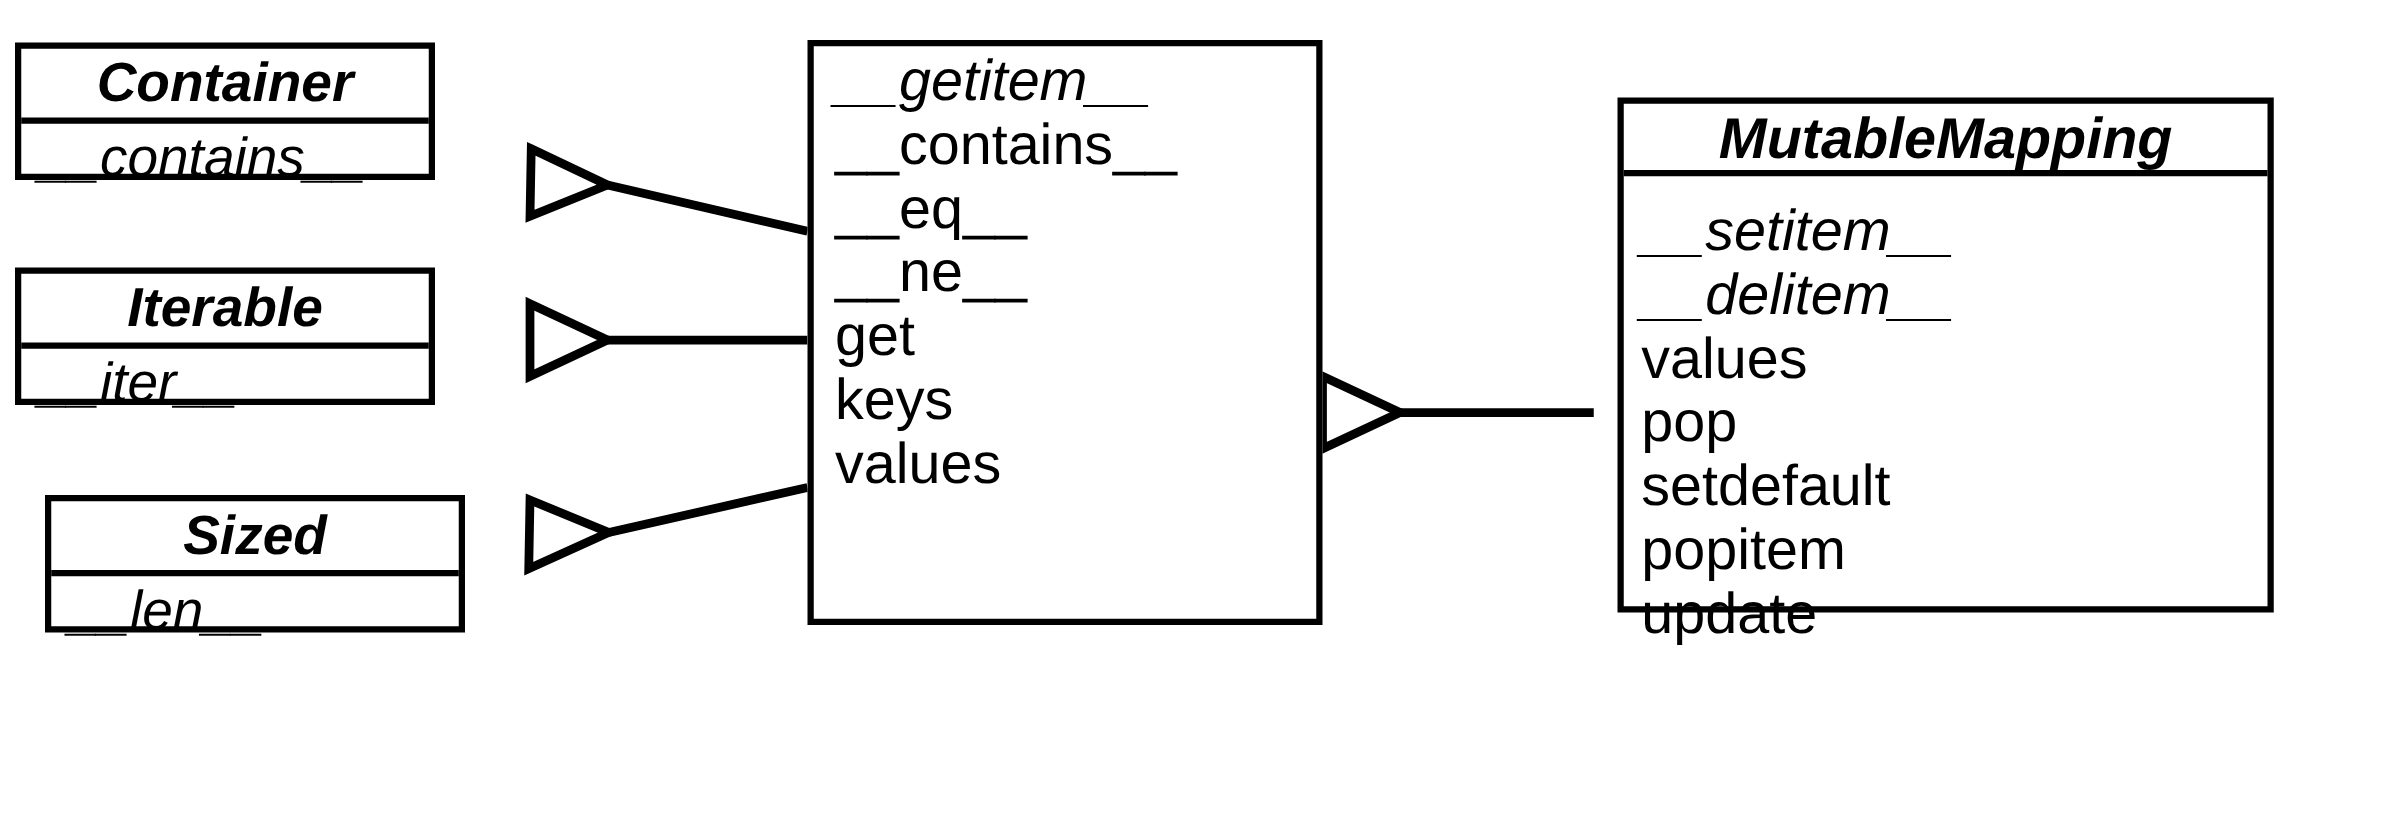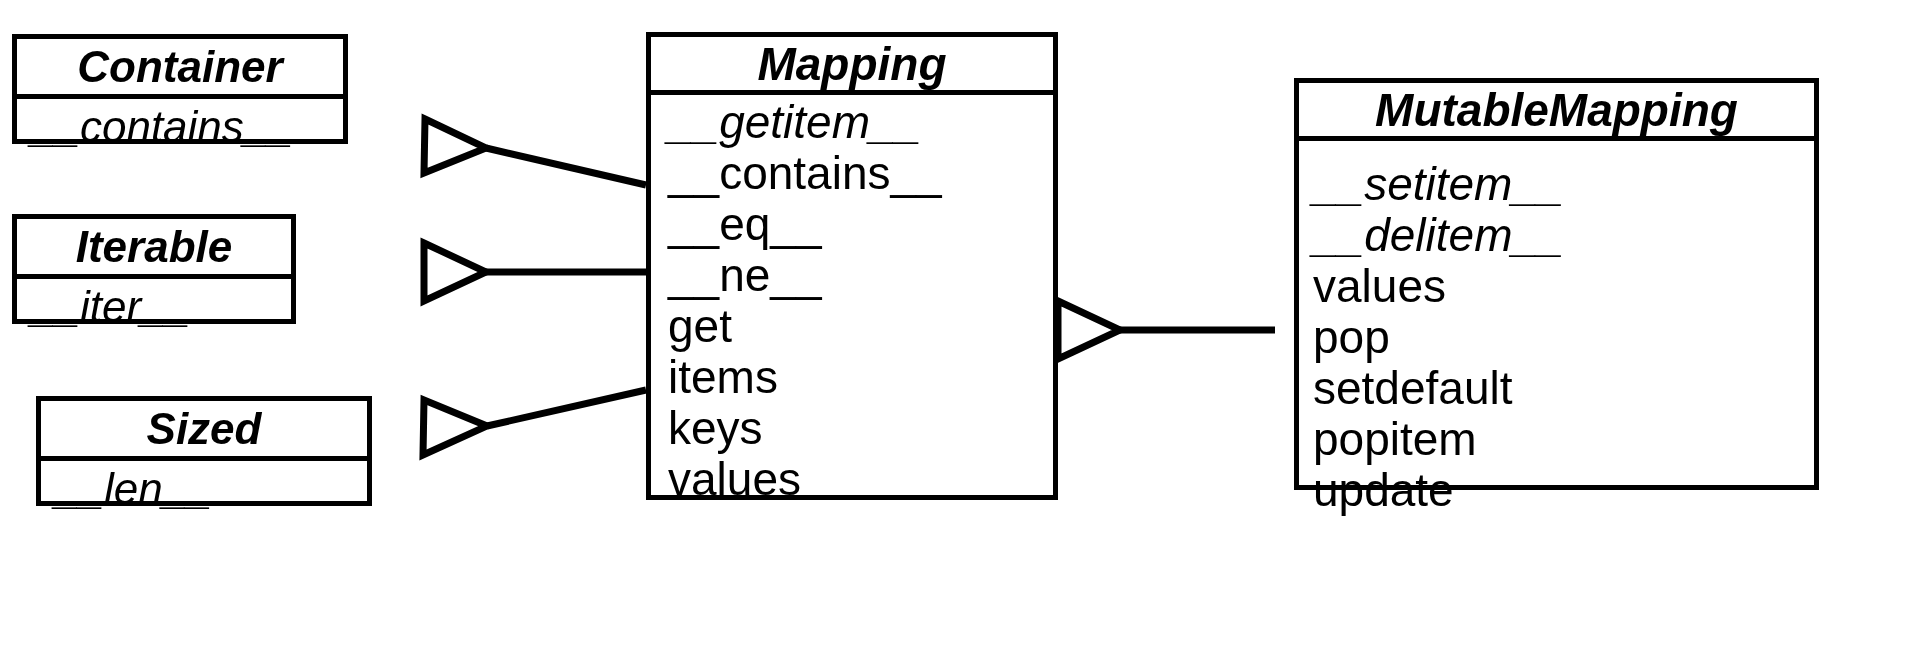--- a/index.html
+++ b/index.html
@@ -105,43 +105,41 @@
     </g>
   </svg>
 
   <div class="uml-class small-box" style="left:12px; top:34px; width:336px; height:110px;">
     <div class="uml-title">Container</div>
     <div class="uml-members">
       <div class="member abstract">__contains__</div>
     </div>
   </div>
 
-  <div class="uml-class small-box" style="left:12px; top:214px; width:284px; height:110px;">
+  <div class="uml-class small-box" style="left:12px; top:214px; width:336px; height:110px;">
     <div class="uml-title">Iterable</div>
     <div class="uml-members">
       <div class="member abstract">__iter__</div>
     </div>
   </div>
 
   <div class="uml-class small-box" style="left:12px; top:396px; width:336px; height:110px;margin-left:24px;">
     <div class="uml-title">Sized</div>
     <div class="uml-members">
       <div class="member abstract">__len__</div>
     </div>
   </div>
 
   <div class="uml-class mapping-box" style="left:646px; top:32px; width:412px; height:468px;">
-    <div class="uml-title">Mapping</div>
     <div class="uml-members">
       <div class="member abstract">__getitem__</div>
       <div class="member">__contains__</div>
       <div class="member">__eq__</div>
       <div class="member">__ne__</div>
       <div class="member">get</div>
-      <div class="member">items</div>
       <div class="member">keys</div>
       <div class="member">values</div>
     </div>
   </div>
 
   <div class="uml-class mm-box" style="left:1278px; top:78px; width:525px; height:412px;margin-left:16px;">
     <div class="uml-title">MutableMapping</div>
     <div class="uml-members">
       <div class="member abstract">__setitem__</div>
       <div class="member abstract">__delitem__</div>

